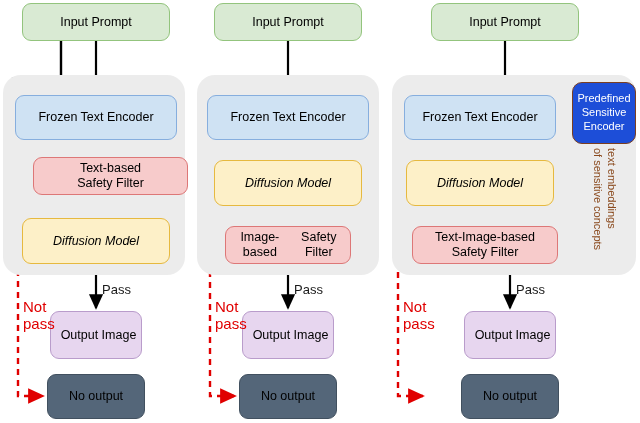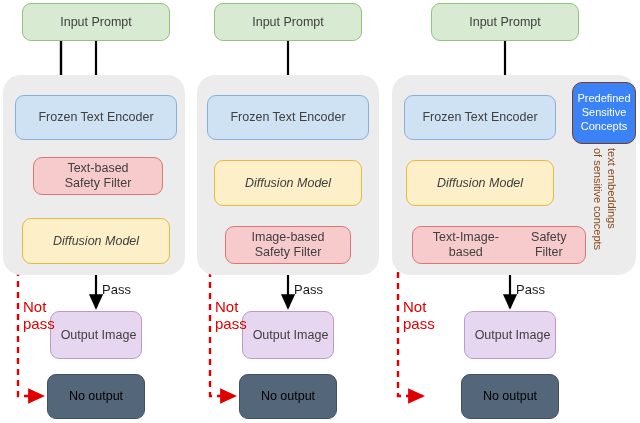--- a/index.html
+++ b/index.html
@@ -20,34 +20,34 @@
 
   .node{
     position:absolute;
     box-sizing:border-box;
     border-radius:9px;
     display:flex;
     align-items:center;
     justify-content:center;
     text-align:center;
     line-height:1.15;
-    color:#404040;
+    color:#000000;
     font-size:12.5px;
     padding:2px 3px;
   }
   .node.two-line{line-height:1.22;}
 
   .n-prompt{background:#d9ead3;border:1.3px solid #93c47d;}
   .n-encoder{background:#cfe2f3;border:1.3px solid #86aede;text-align:center;}
   .n-diffusion{background:#fdf0c8;border:1.3px solid #e6b93f;font-style:italic;}
   .n-filter{background:#f7cbcb;border:1.3px solid #dd7777;}
   .n-output{background:#e7d6ef;border:1.3px solid #b99ccb;padding-left:8px;}
   .n-nooutput{background:#546679;border:1.3px solid #41505f;color:#000000;}
   .n-concepts{
-    background:#3b82f6;border:1.3px solid #7a3e21;color:#ffffff;
+    background:#1d4ed8;border:1.3px solid #7a3e21;color:#ffffff;
     font-size:11px;border-radius:10px;line-height:1.25;
   }
 
   .lbl{
     position:absolute;
     font-size:13px;
     color:#1a1a1a;
     white-space:nowrap;
   }
   .lbl-notpass{
@@ -118,21 +118,21 @@
   </svg>
 
   <div class="panel" style="left:3px;top:75px;width:182px;height:200px;"></div>
   <div class="panel" style="left:197px;top:75px;width:182px;height:200px;"></div>
   <div class="panel" style="left:392px;top:75px;width:244px;height:200px;"></div>
 
   <div class="node n-prompt" style="left:22px;top:3px;width:148px;height:38px;">Input Prompt</div>
 
   <div class="node n-encoder" style="left:15px;top:95px;width:162px;height:45px;">Frozen Text Encoder</div>
 
-  <div class="node n-filter two-line" style="left:33px;top:157px;width:130px;height:38px;flex-direction:column;">
+  <div class="node n-filter two-line" style="left:33px;top:157px;width:155px;height:38px;flex-direction:column;">
     <span>Text-based</span>
     <span>Safety Filter</span>
   </div>
 
   <div class="node n-diffusion" style="left:22px;top:218px;width:148px;height:46px;">Diffusion Model</div>
 
   <div class="node n-output" style="left:50px;top:311px;width:92px;height:48px;">Output Image</div>
 
   <div class="node n-nooutput" style="left:47px;top:374px;width:98px;height:45px;">No output</div>
 
@@ -142,21 +142,21 @@
     <div>Not</div>
     <div>pass</div>
   </div>
 
   <div class="node n-prompt" style="left:214px;top:3px;width:148px;height:38px;">Input Prompt</div>
 
   <div class="node n-encoder" style="left:207px;top:95px;width:162px;height:45px;">Frozen Text Encoder</div>
 
   <div class="node n-diffusion" style="left:214px;top:160px;width:148px;height:46px;">Diffusion Model</div>
 
-  <div class="node n-filter two-line" style="left:225px;top:226px;width:126px;height:38px;flex-direction:column;">
+  <div class="node n-filter two-line" style="left:225px;top:226px;width:126px;height:38px;flex-direction:row;">
     <span>Image-based</span>
     <span>Safety Filter</span>
   </div>
 
   <div class="node n-output" style="left:242px;top:311px;width:92px;height:48px;">Output Image</div>
 
   <div class="node n-nooutput" style="left:239px;top:374px;width:98px;height:45px;">No output</div>
 
   <div class="lbl" style="left:294px;top:282px;">Pass</div>
 
@@ -164,29 +164,29 @@
     <div>Not</div>
     <div>pass</div>
   </div>
 
   <div class="node n-prompt" style="left:431px;top:3px;width:148px;height:38px;">Input Prompt</div>
 
   <div class="node n-encoder" style="left:404px;top:95px;width:152px;height:45px;">Frozen Text Encoder</div>
 
   <div class="node n-diffusion" style="left:406px;top:160px;width:148px;height:46px;">Diffusion Model</div>
 
-  <div class="node n-filter two-line" style="left:412px;top:226px;width:174px;height:38px;flex-direction:row;">
+  <div class="node n-filter two-line" style="left:412px;top:226px;width:146px;height:38px;flex-direction:column;">
     <span>Text-Image-based</span>
     <span>Safety Filter</span>
   </div>
 
   <div class="node n-concepts" style="left:572px;top:82px;width:64px;height:62px;flex-direction:column;">
     <span>Predefined</span>
     <span>Sensitive</span>
-    <span>Concepts</span>
+    <span>Encoder</span>
   </div>
 
   <div class="node n-output" style="left:464px;top:311px;width:92px;height:48px;">Output Image</div>
 
   <div class="node n-nooutput" style="left:461px;top:374px;width:98px;height:45px;">No output</div>
 
   <div class="lbl" style="left:516px;top:282px;">Pass</div>
 
   <div class="lbl-notpass" style="left:403px;top:299px;">
     <div>Not</div>

